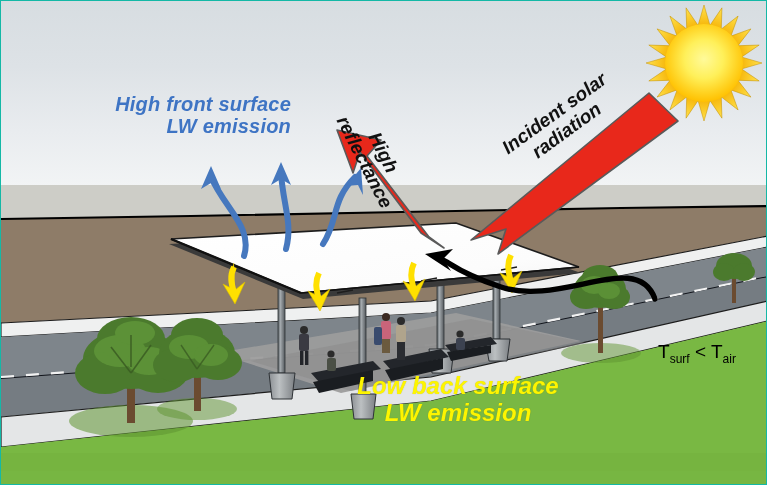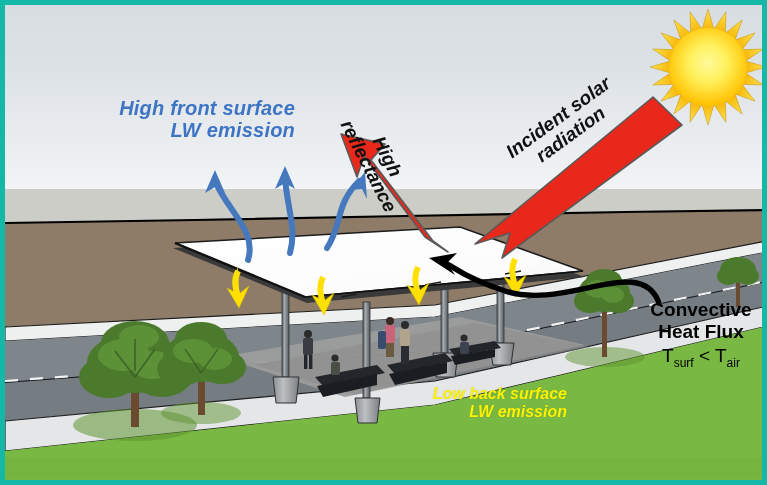--- a/index.html
+++ b/index.html
@@ -1,33 +1,33 @@
 <!DOCTYPE html>
 <html><head>
 <meta charset="utf-8">
 <style>
   html,body{margin:0;padding:0;background:#fff;}
   #stage{
     position:relative;width:767px;height:485px;overflow:hidden;
     font-family:"Liberation Sans", sans-serif;
-    border:5px solid #14b8a6;box-sizing:border-box;
+    border:1px solid #14b8a6;box-sizing:border-box;
   }
   .abs{position:absolute;}
   
   #sky{left:0;top:0;width:767px;height:186px;
     background:linear-gradient(180deg,#d7dde1 0%,#dde2e6 35%,#e9ecef 70%,#f2f4f5 100%);}
   
   #band-far{left:0;top:184px;width:767px;height:34px;background:#cdcdc7;}
   #svgscene{left:0;top:0;width:767px;height:485px;}
   
   .lbl{white-space:pre;line-height:1.12;}
   #lbl-front{left:90px;top:92px;color:#3e74c4;font-size:20px;font-weight:bold;font-style:italic;
              text-align:right;width:200px;letter-spacing:.2px;}
-  #lbl-back{left:352px;top:372px;color:#fdf500;font-size:16px;font-weight:bold;font-style:italic;
-            text-align:right;width:210px;text-shadow:0 0 1px rgba(0,0,0,.25);margin-top:8px;}
+  #lbl-back{left:352px;top:372px;color:#fdf500;font-size:24px;font-weight:bold;font-style:italic;
+            text-align:center;width:210px;text-shadow:0 0 1px rgba(0,0,0,.25);}
   #lbl-conv{left:628px;top:294px;color:#000;font-size:19px;font-weight:bold;text-align:center;width:136px;line-height:1.18;}
   #lbl-temp{left:628px;top:340px;color:#000000;font-size:19px;text-align:center;width:136px;}
   #lbl-temp sub{font-size:12px;}
   #lbl-reflect{left:369px;top:102px;color:#111;font-size:19px;font-weight:bold;font-style:italic;
      transform:rotate(63deg);transform-origin:0 0;white-space:pre;text-align:center;}
   #lbl-incident{left:497px;top:140px;color:#111;font-size:19px;font-weight:bold;font-style:italic;
      transform:rotate(-36deg);transform-origin:0 0;white-space:pre;text-align:center;}
 </style>
 </head>
 <body>
@@ -361,18 +361,16 @@
 
   <div class="abs lbl" id="lbl-reflect">High
 reflectance</div>
 
   <div class="abs lbl" id="lbl-incident">Incident solar
 radiation</div>
 
   <div class="abs lbl" id="lbl-back">Low back surface
 LW emission</div>
 
-  <div class="abs lbl" id="lbl-conv">Convective
-Heat Flux</div>
 
   <div class="abs lbl" id="lbl-temp"><span>T</span><sub>surf</sub><span> &lt; T</span><sub>air</sub></div>
 
 </div>
 
 </body></html>

